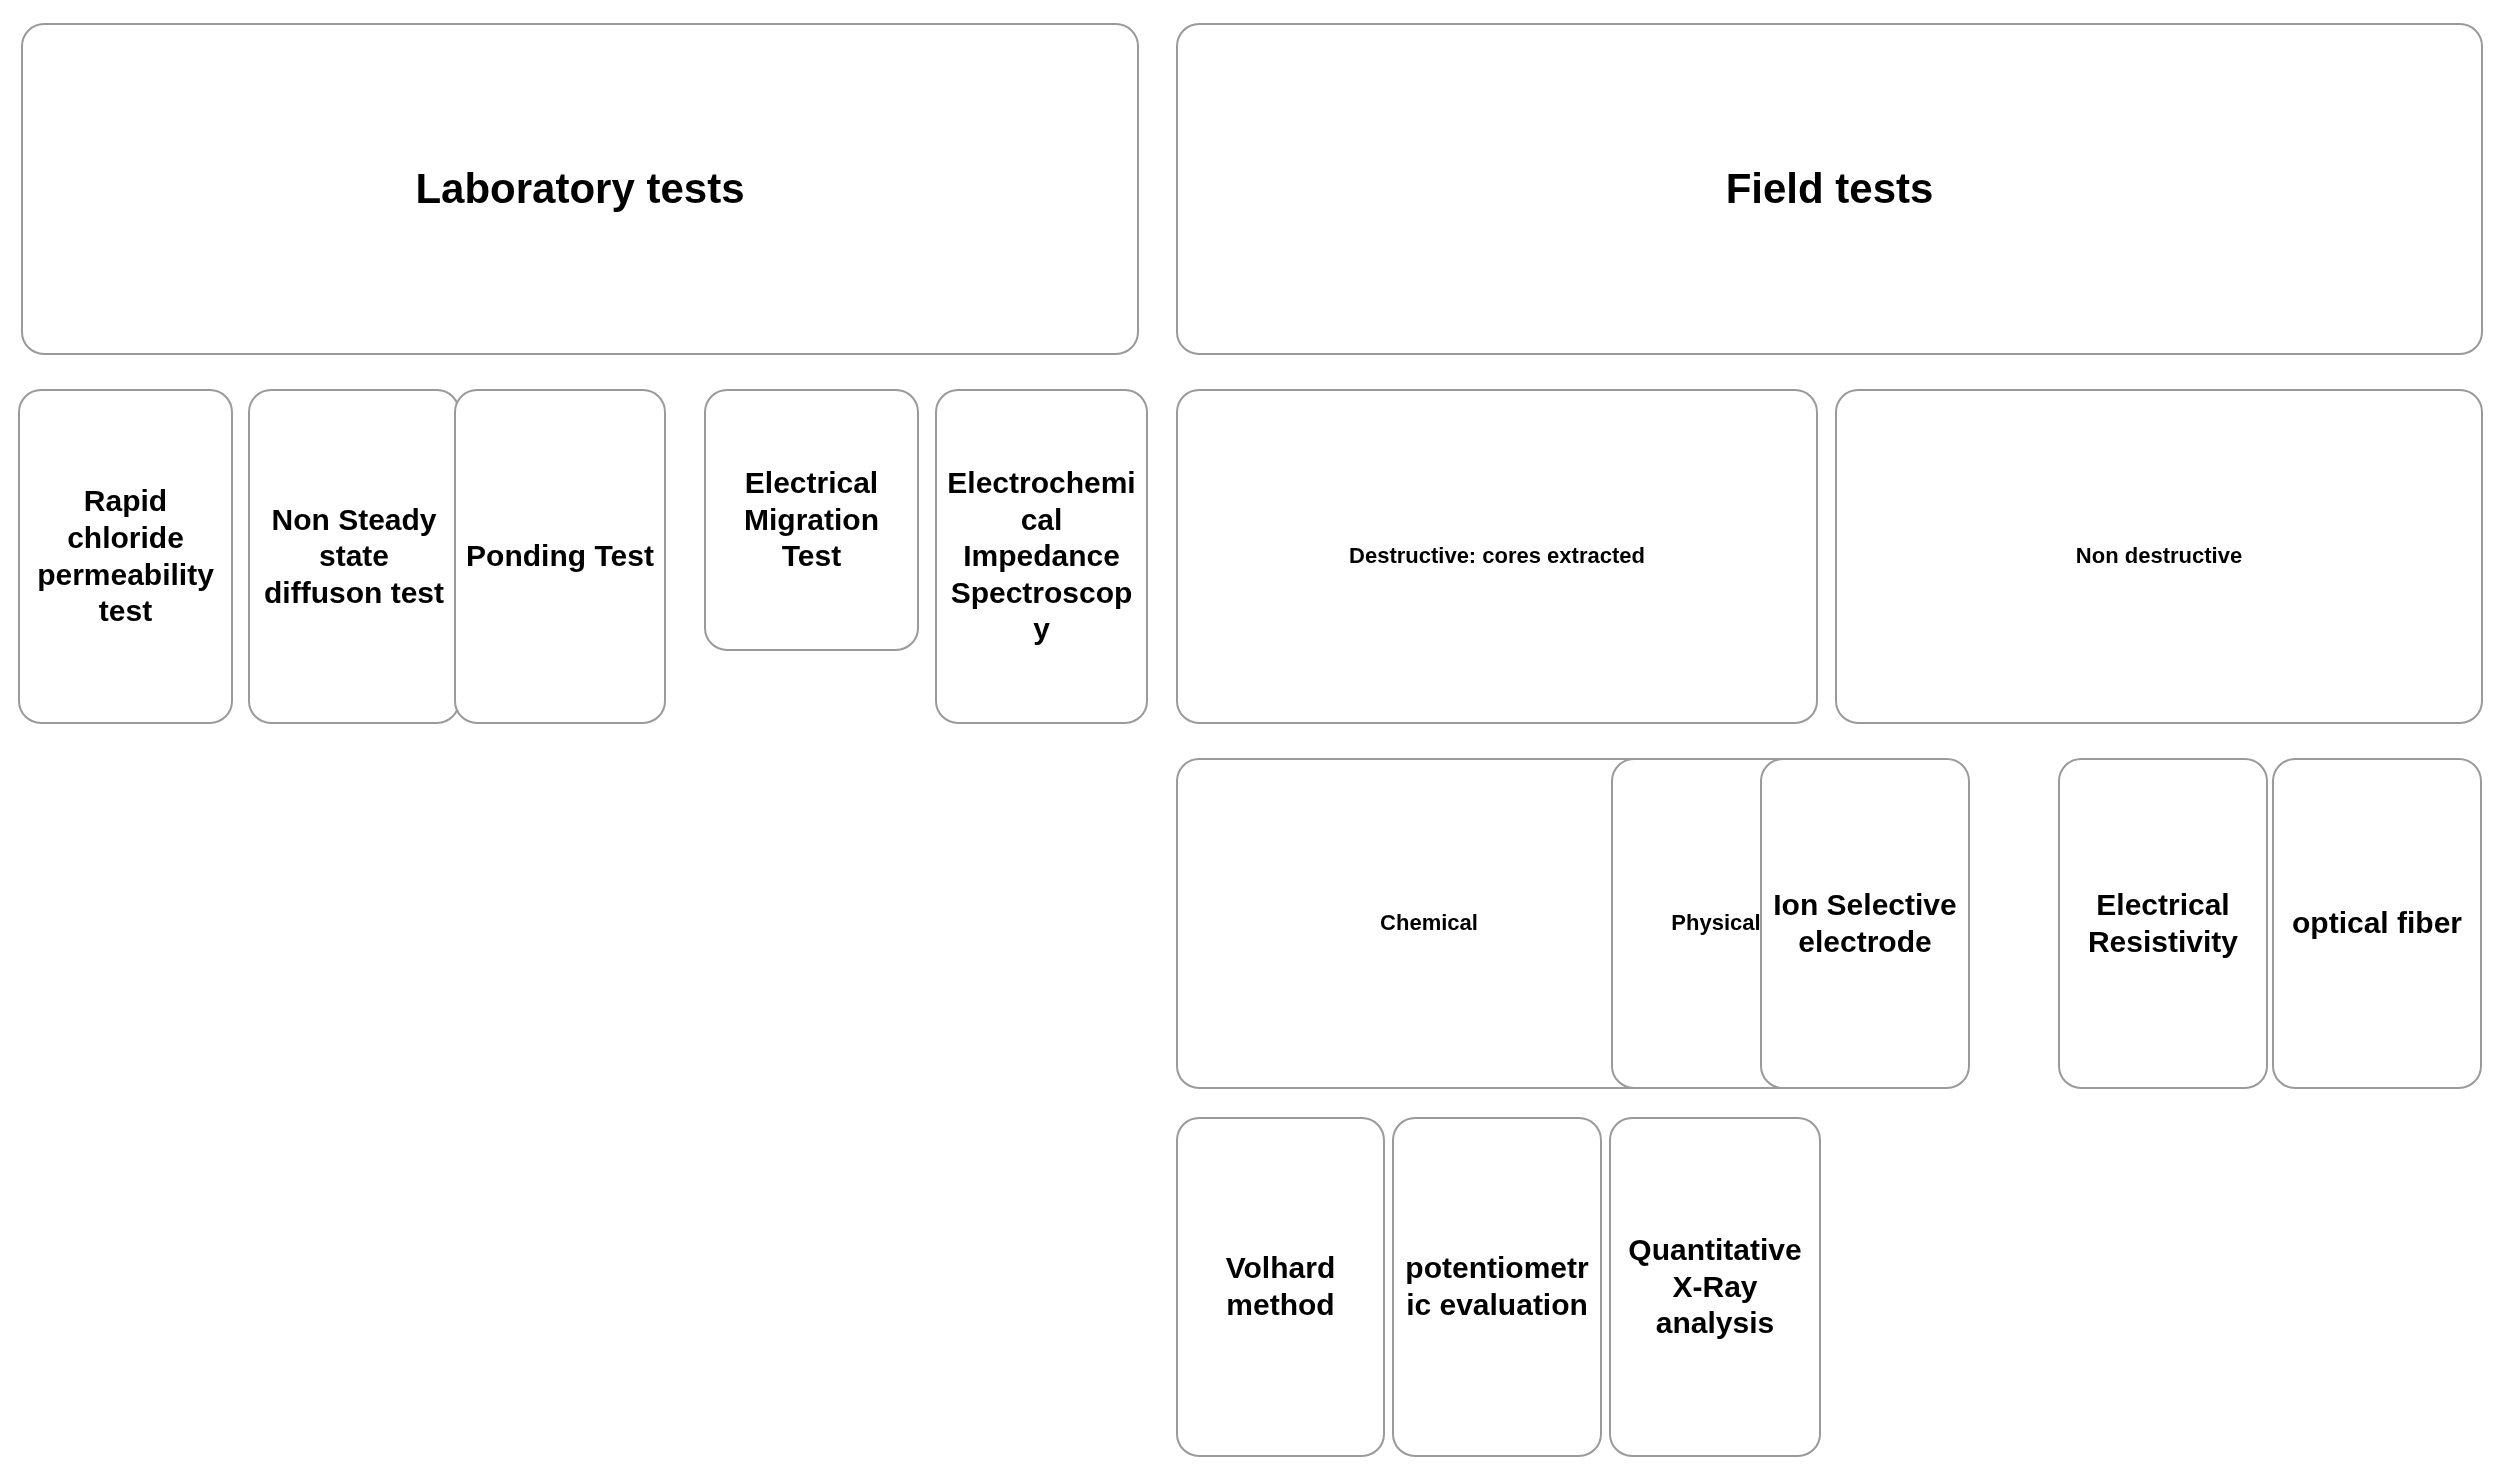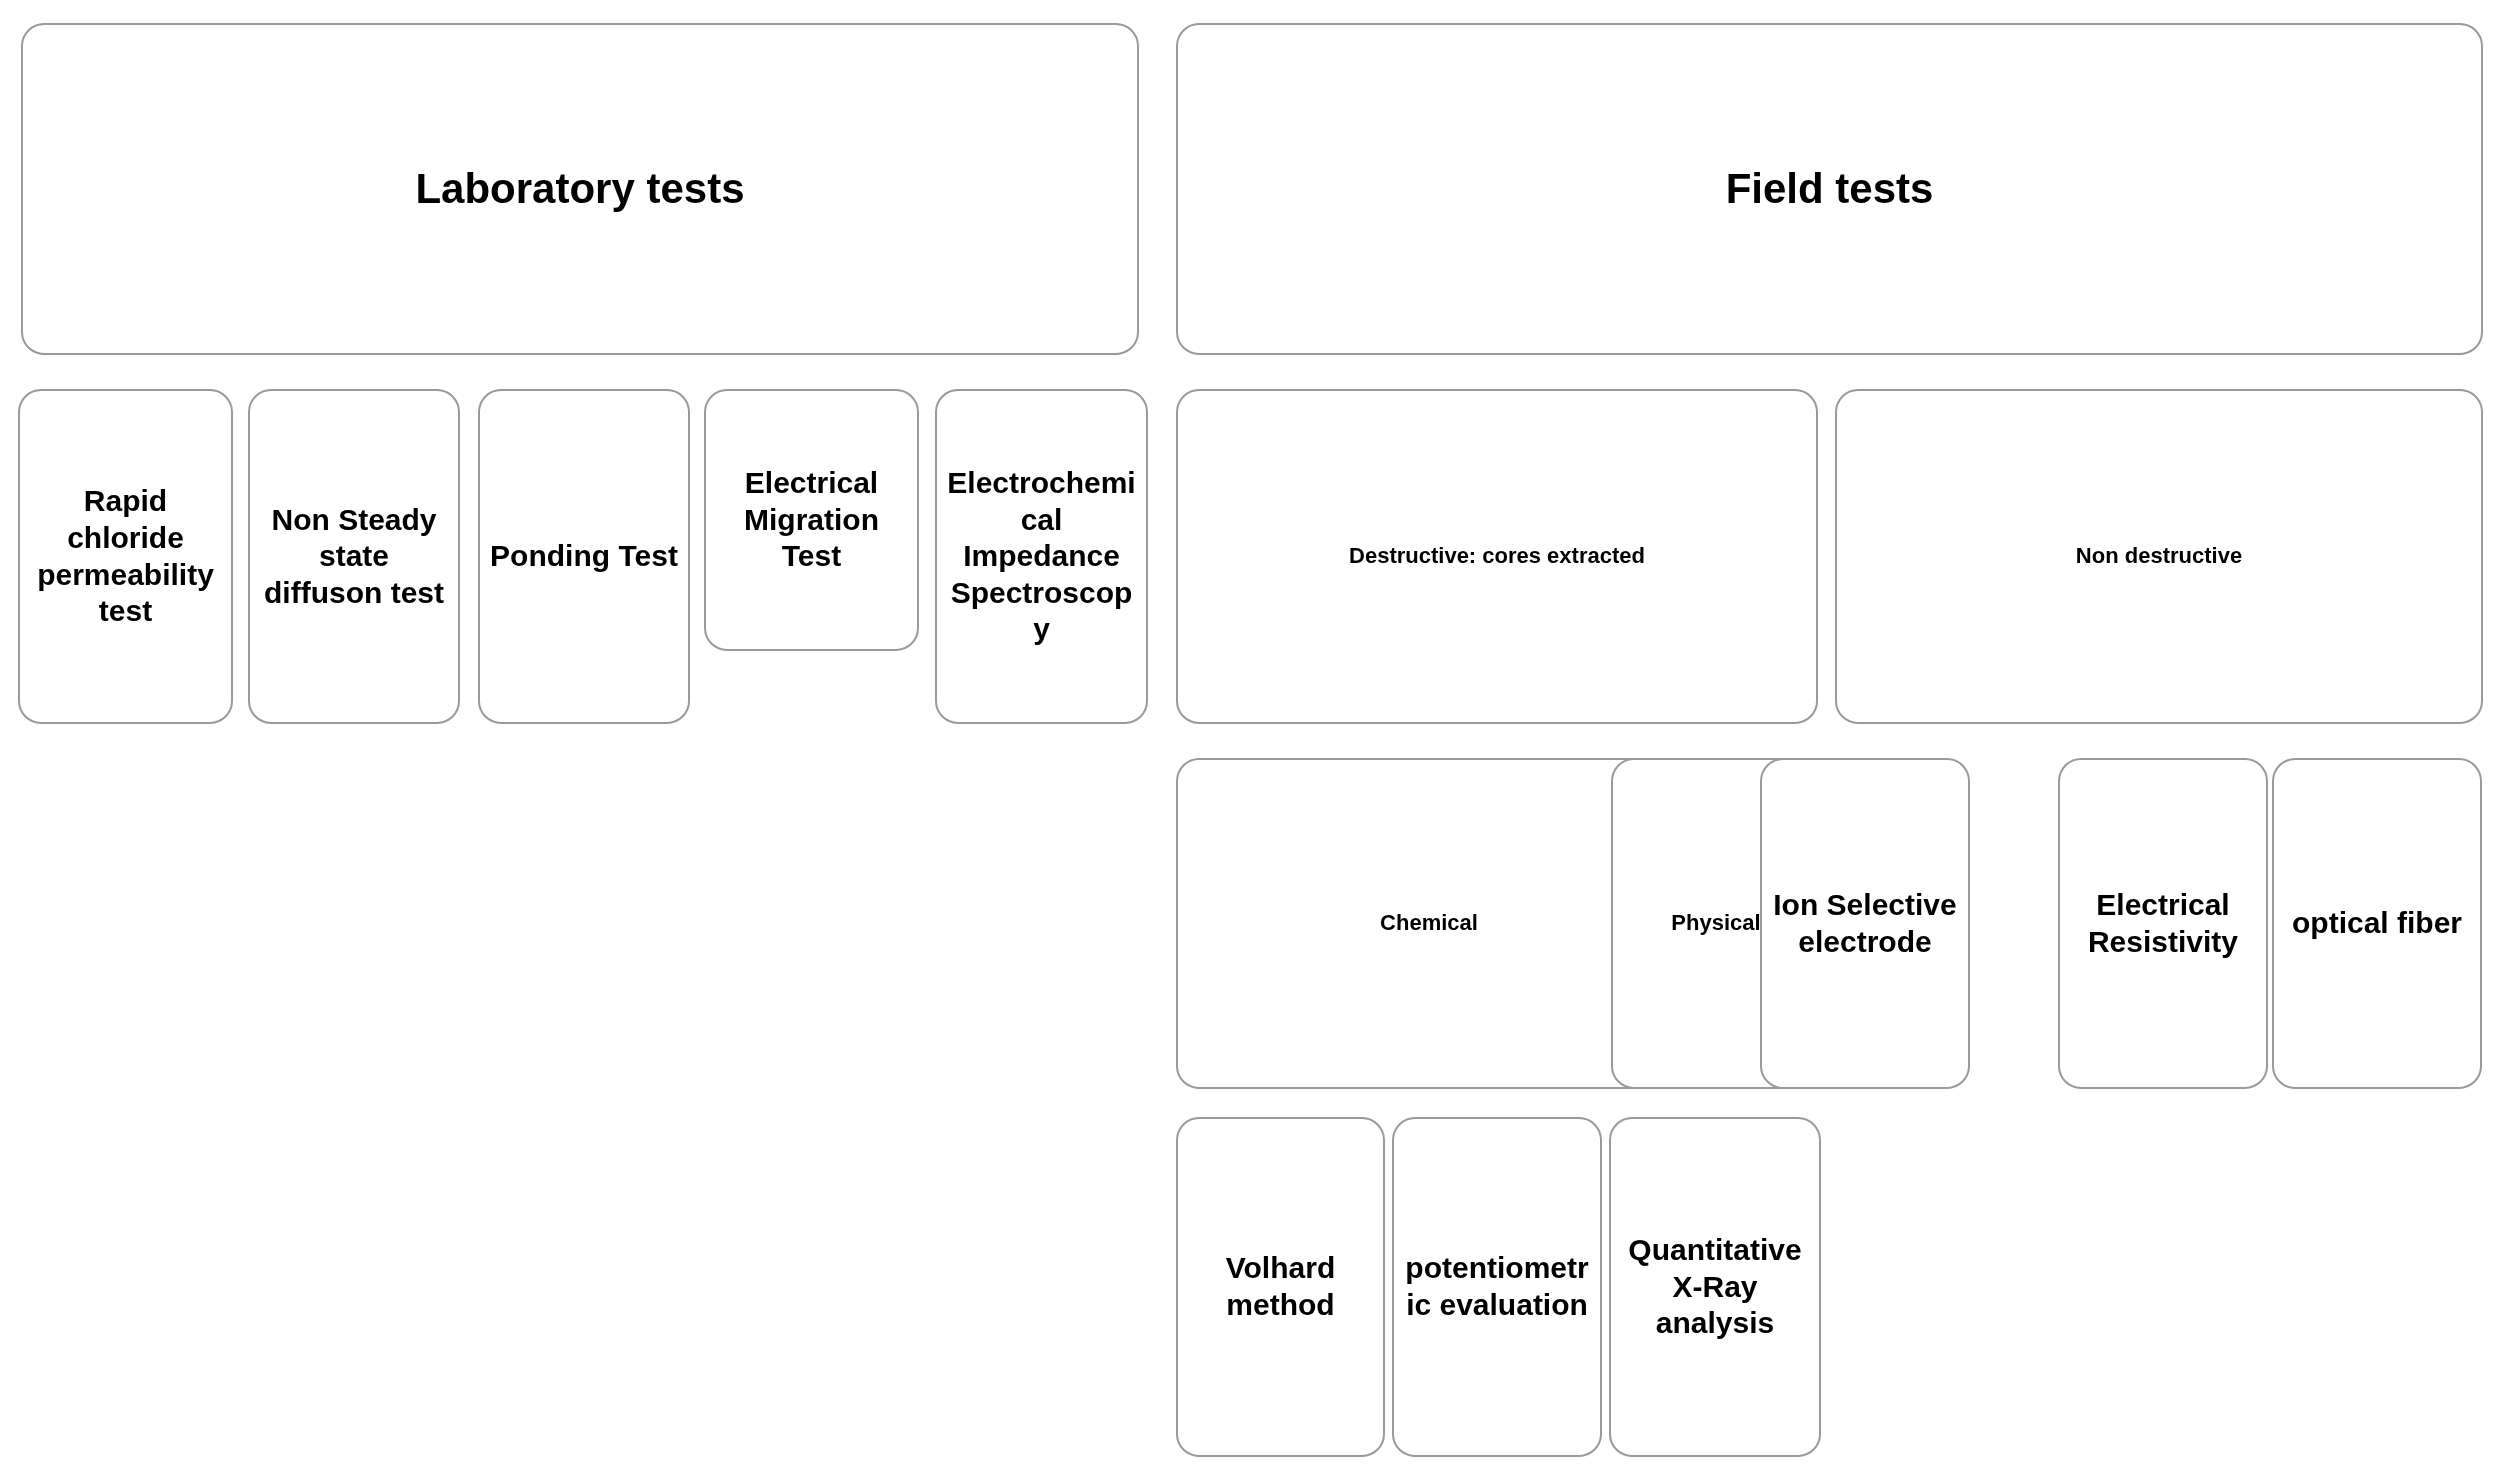--- a/index.html
+++ b/index.html
@@ -61,21 +61,21 @@
   </div>
 
   <div class="node tier3" style="left:18px; top:389px; width:215px; height:335px;">
     <span class="label">Rapid chloride permeability test</span>
   </div>
 
   <div class="node tier3" style="left:248px; top:389px; width:212px; height:335px;">
     <span class="label">Non Steady state diffuson test</span>
   </div>
 
-  <div class="node tier3" style="left:478px; top:389px; width:212px; height:335px;">
+  <div class="node tier3" style="left:454px; top:389px; width:212px; height:335px;">
     <span class="label">Ponding Test</span>
   </div>
 
   <div class="node tier3" style="left:704px; top:389px; width:215px; height:262px;">
     <span class="label">Electrical Migration Test</span>
   </div>
 
   <div class="node tier3" style="left:935px; top:389px; width:213px; height:335px;">
     <span class="label">Electrochemical Impedance Spectroscopy</span>
   </div>

